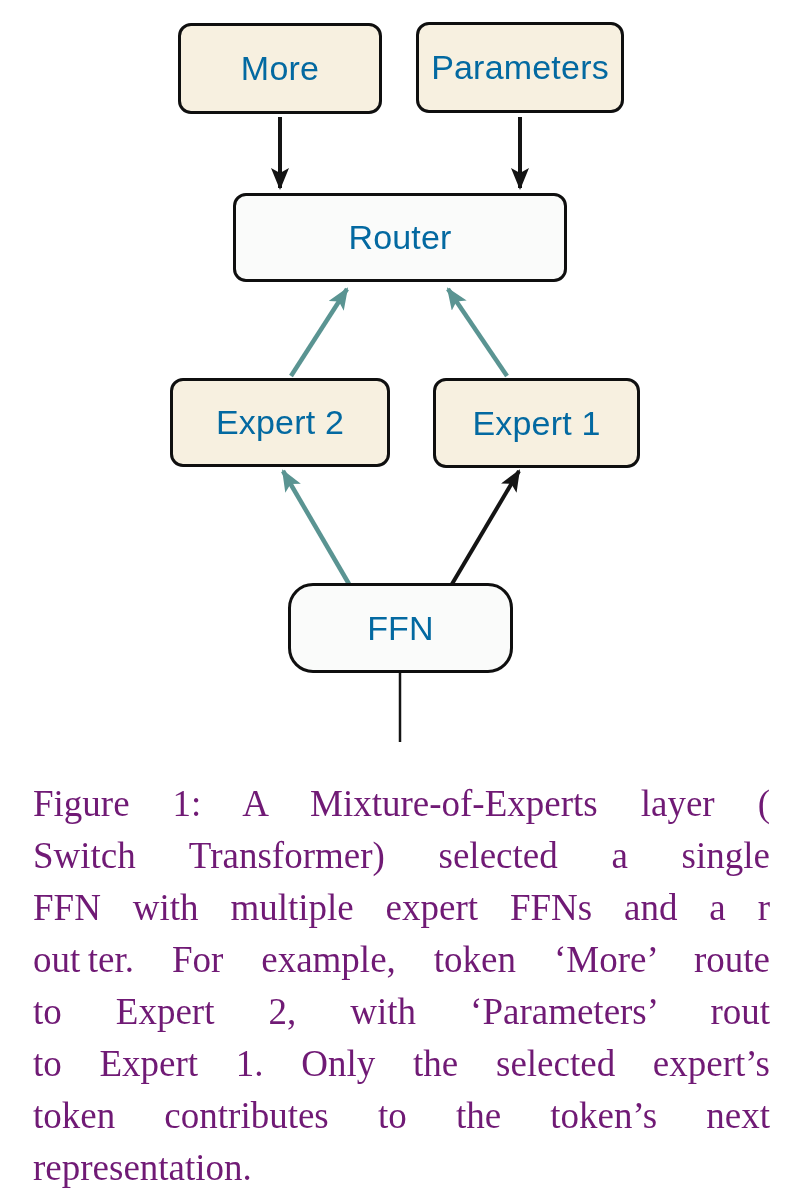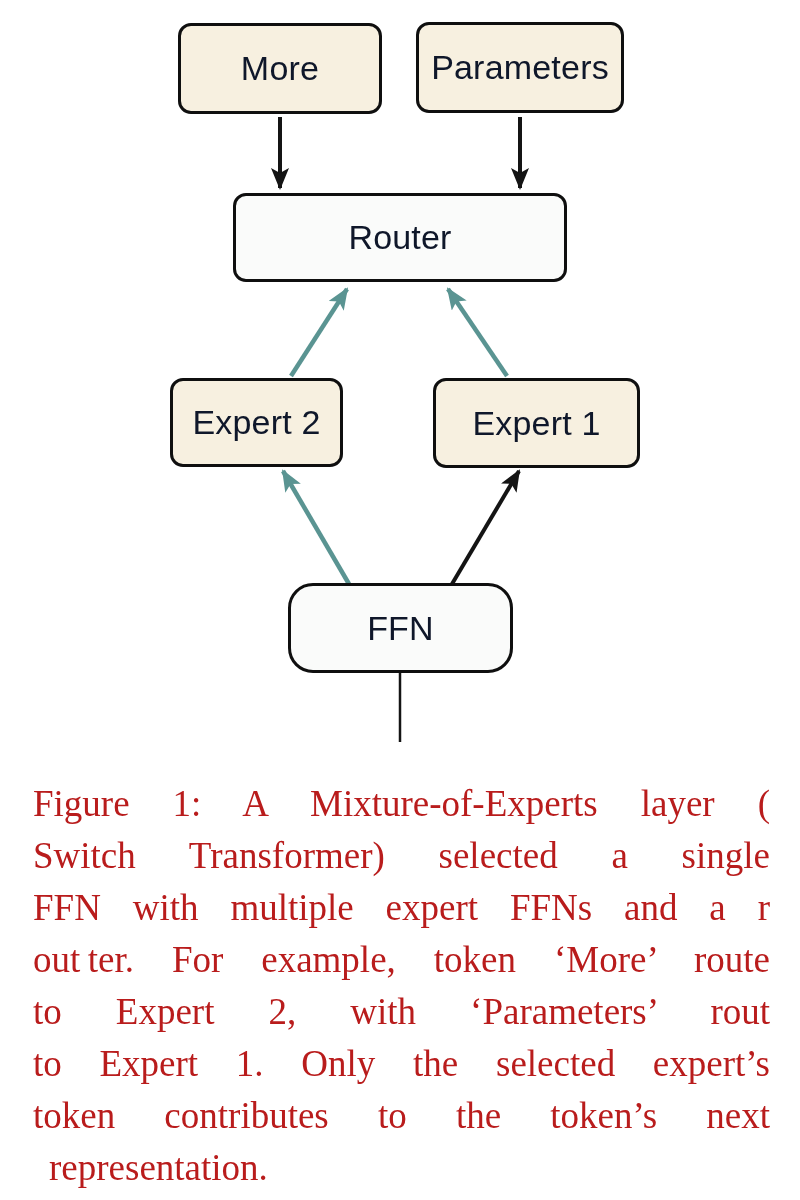--- a/index.html
+++ b/index.html
@@ -29,52 +29,51 @@
     position: absolute;
     box-sizing: border-box;
     border: 3.5px solid #0f0f0f;
     border-radius: 13px;
     display: flex;
     align-items: center;
     justify-content: center;
     font-family: "Liberation Sans", "DejaVu Sans", sans-serif;
     font-size: 34px;
     font-weight: 500;
-    color: #0f172a;
+    color: #0369a1;
     letter-spacing: 0.2px;
   }
   .node-token  { background: #f7f0e0; }
   .node-module { background: #fafbfa; }
 
   .node-more       { left: 178px; top:  23px; width: 204px; height: 91px; }
   .node-parameters { left: 416px; top:  22px; width: 208px; height: 91px; }
   .node-router     { left: 233px; top: 193px; width: 334px; height: 89px; }
-  .node-expert2    { left: 170px; top: 378px; width: 173px; height: 89px; }
+  .node-expert2    { left: 170px; top: 378px; width: 220px; height: 89px; }
   .node-expert1    { left: 433px; top: 378px; width: 207px; height: 90px; }
   .node-ffn        { left: 288px; top: 583px; width: 225px; height: 90px; border-radius: 25px; }
 
   .caption {
     position: absolute;
     left: 33px;
     top: 778px;
     width: 737px;
     font-family: "Liberation Serif", "DejaVu Serif", serif;
     font-size: 37px;
     line-height: 52px;
-    color: #b91c1c;
+    color: #701a75;
   }
   .cap-line {
     text-align: justify;
     text-align-last: justify;
     white-space: nowrap;
   }
   .cap-line.last {
     text-align: right;
     text-align-last: left;
-    margin-left: 16px;
   }
 </style>
 </head>
 <body>
 
 <div class="stage">
 
   <div class="diagram">
 
     <svg class="edges" width="800" height="760" viewBox="0 0 800 760">

